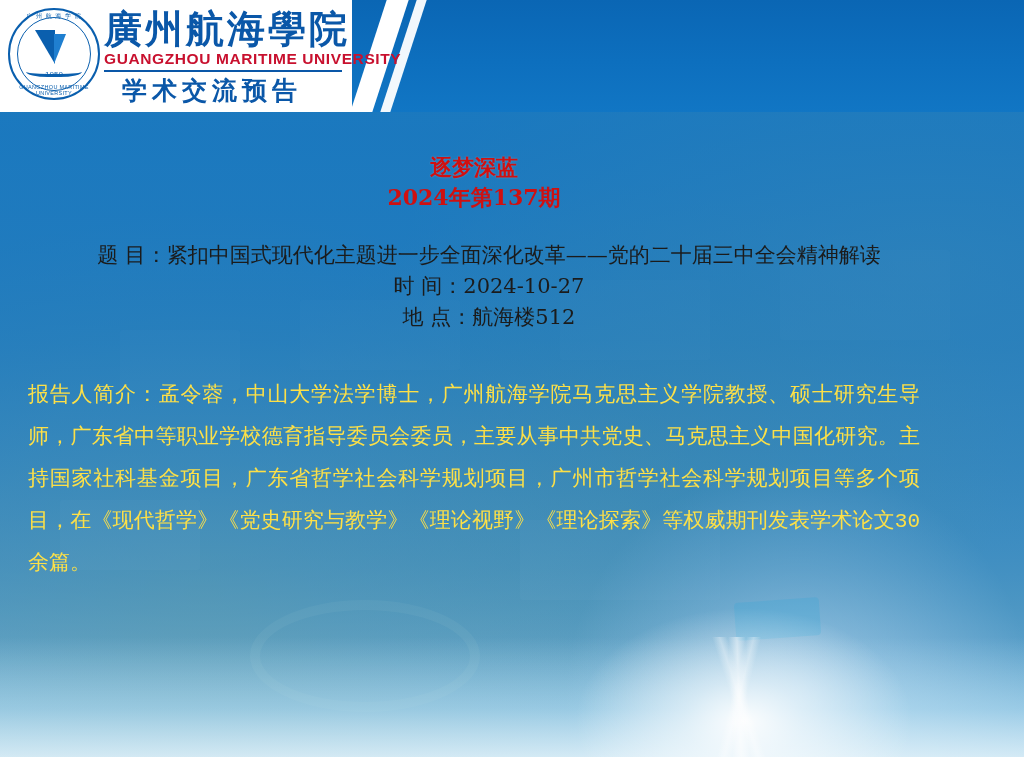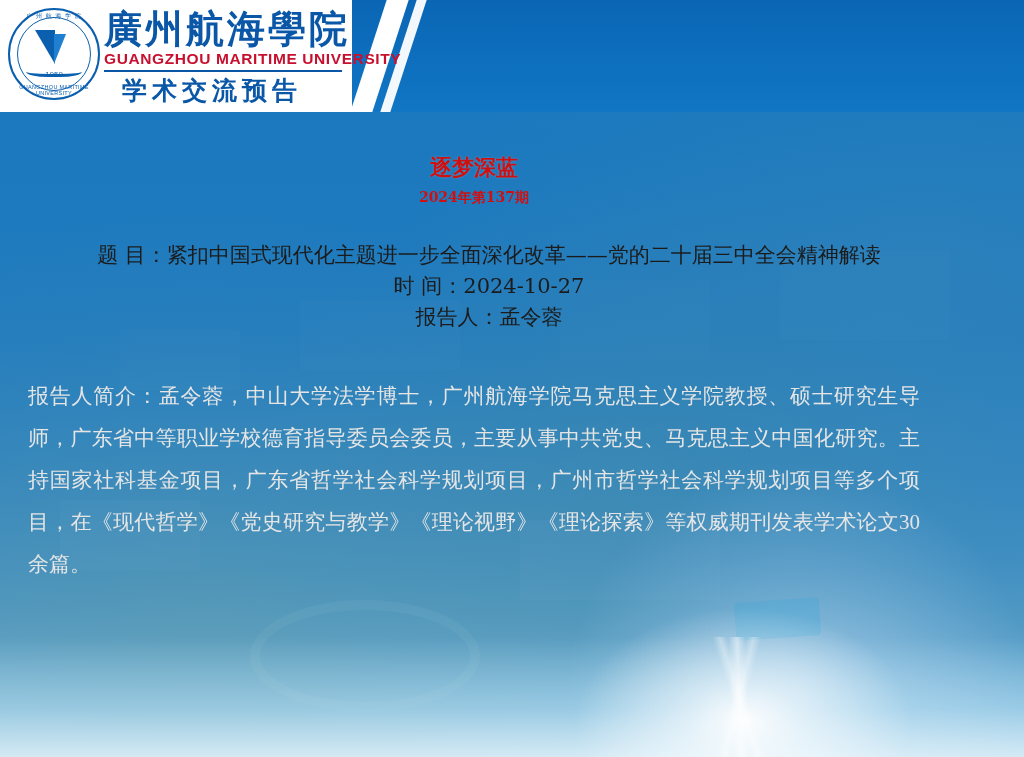--- a/index.html
+++ b/index.html
@@ -261,43 +261,43 @@
     color: #d01010;
     font-size: 22px;
     font-weight: bold;
     line-height: 30px;
     font-family: "DejaVu Serif", serif;
     text-shadow: 0 0 2px rgba(255,255,255,0.25);
   }
   .issue-red {
     text-align: center;
     color: #d01010;
-    font-size: 14px;
+    font-size: 22px;
     font-weight: bold;
     line-height: 30px;
     font-family: "DejaVu Serif", serif;
   }
   .info-block {
     margin: 28px 0 0 30px;
     color: #1b1b1b;
     font-size: 21px;
     line-height: 31px;
     font-family: "DejaVu Serif", serif;
     text-align: center;
   }
   .info-line {
     white-space: nowrap;
   }
   .bio-block {
     margin: 42px 28px 0 28px;
-    color: #e5e5e5;
+    color: #fde047;
     font-size: 21px;
     line-height: 42px;
     text-align: justify;
-    font-family: Liberation Serif, serif;
+    font-family: Liberation Mono, monospace;
   }
 </style>
 </head>
 <body>
 
 <div id="poster">
 
   <div class="bg-photo"></div>
   <div class="shape" style="left:120px; top:330px; width:120px; height:60px;"></div>
   <div class="shape" style="left:300px; top:300px; width:160px; height:70px;"></div>
@@ -334,19 +334,19 @@
     <div class="univ-sub">学术交流预告</div>
   </div>
 
   <div class="content">
     <div class="title-red">逐梦深蓝</div>
     <div class="issue-red">2024年第137期</div>
 
     <div class="info-block">
       <div class="info-line">题 目：紧扣中国式现代化主题进一步全面深化改革——党的二十届三中全会精神解读</div>
       <div class="info-line">时 间：2024-10-27</div>
-      <div class="info-line">报告人：孟令蓉</div>
+      <div class="info-line">地 点：航海楼512</div>
     </div>
 
     <div class="bio-block">报告人简介：孟令蓉，中山大学法学博士，广州航海学院马克思主义学院教授、硕士研究生导师，广东省中等职业学校德育指导委员会委员，主要从事中共党史、马克思主义中国化研究。主持国家社科基金项目，广东省哲学社会科学规划项目，广州市哲学社会科学规划项目等多个项目，在《现代哲学》《党史研究与教学》《理论视野》《理论探索》等权威期刊发表学术论文30余篇。</div>
   </div>
 
 </div>
 
 </body></html>

